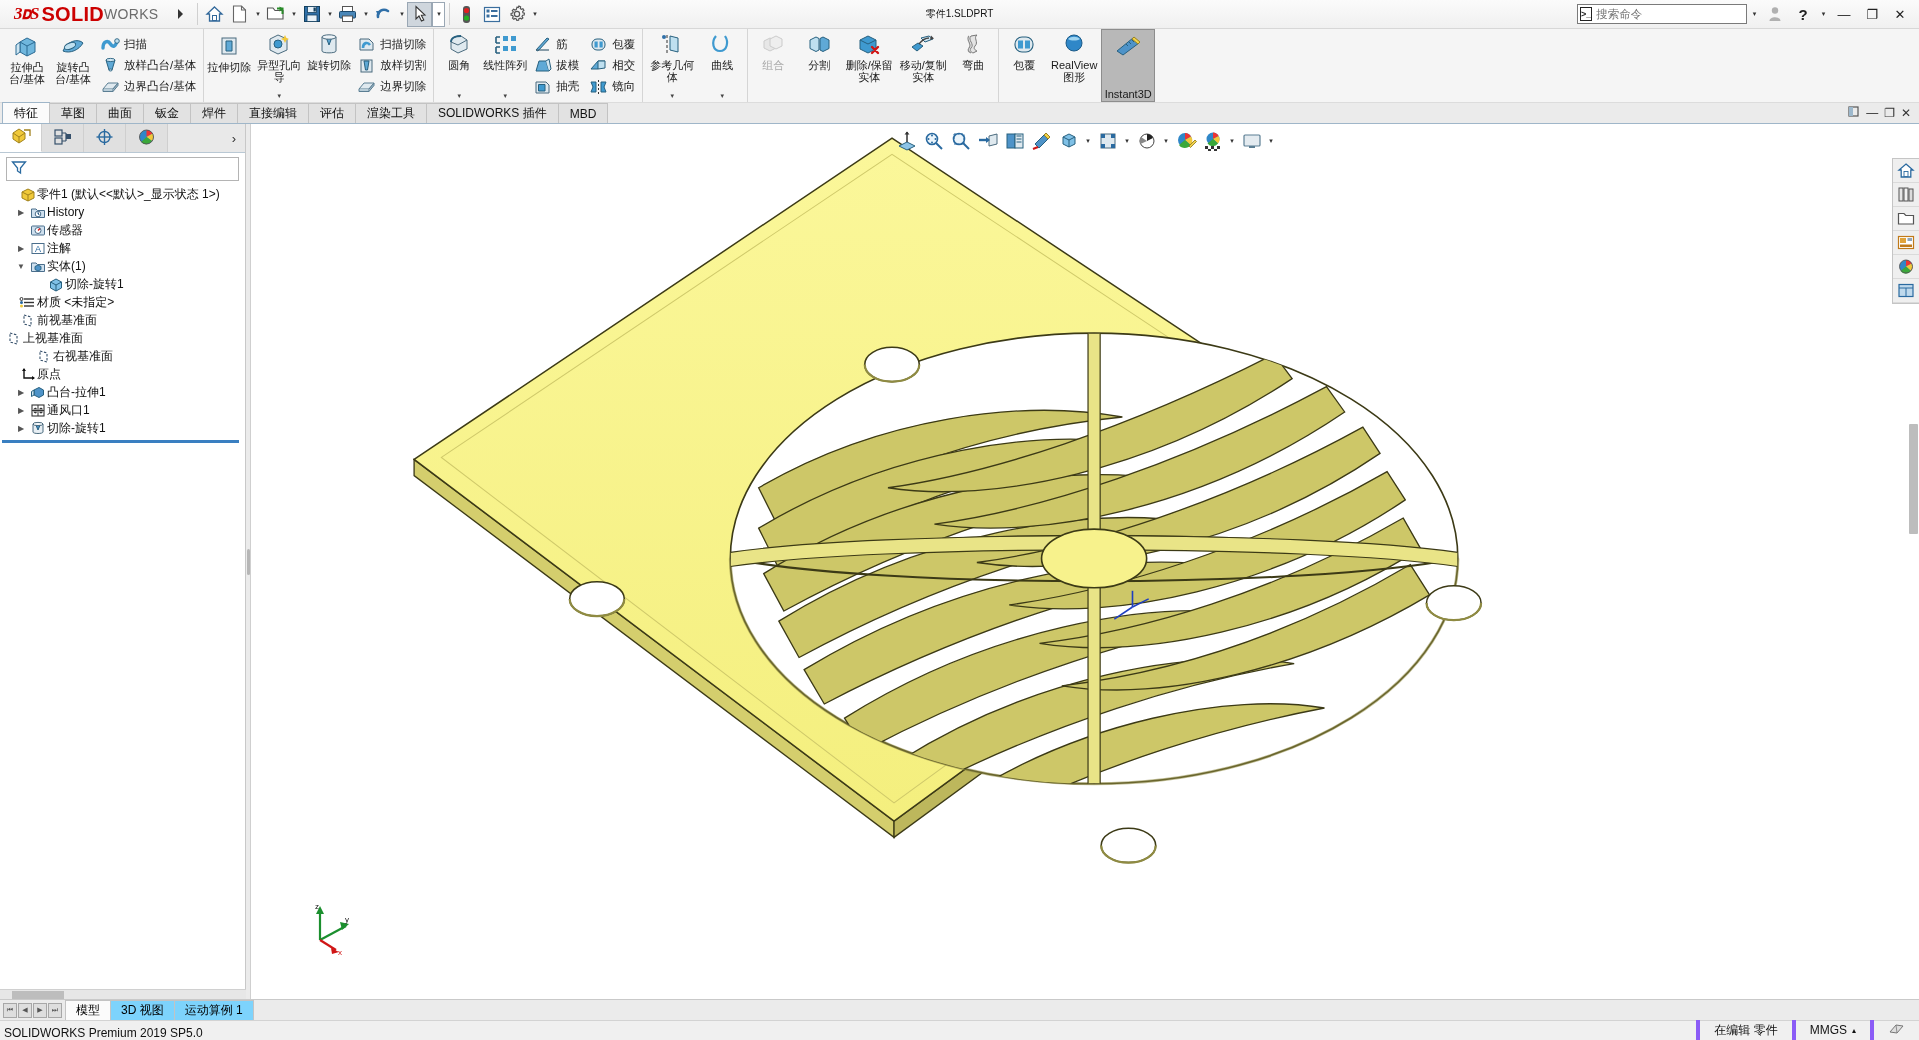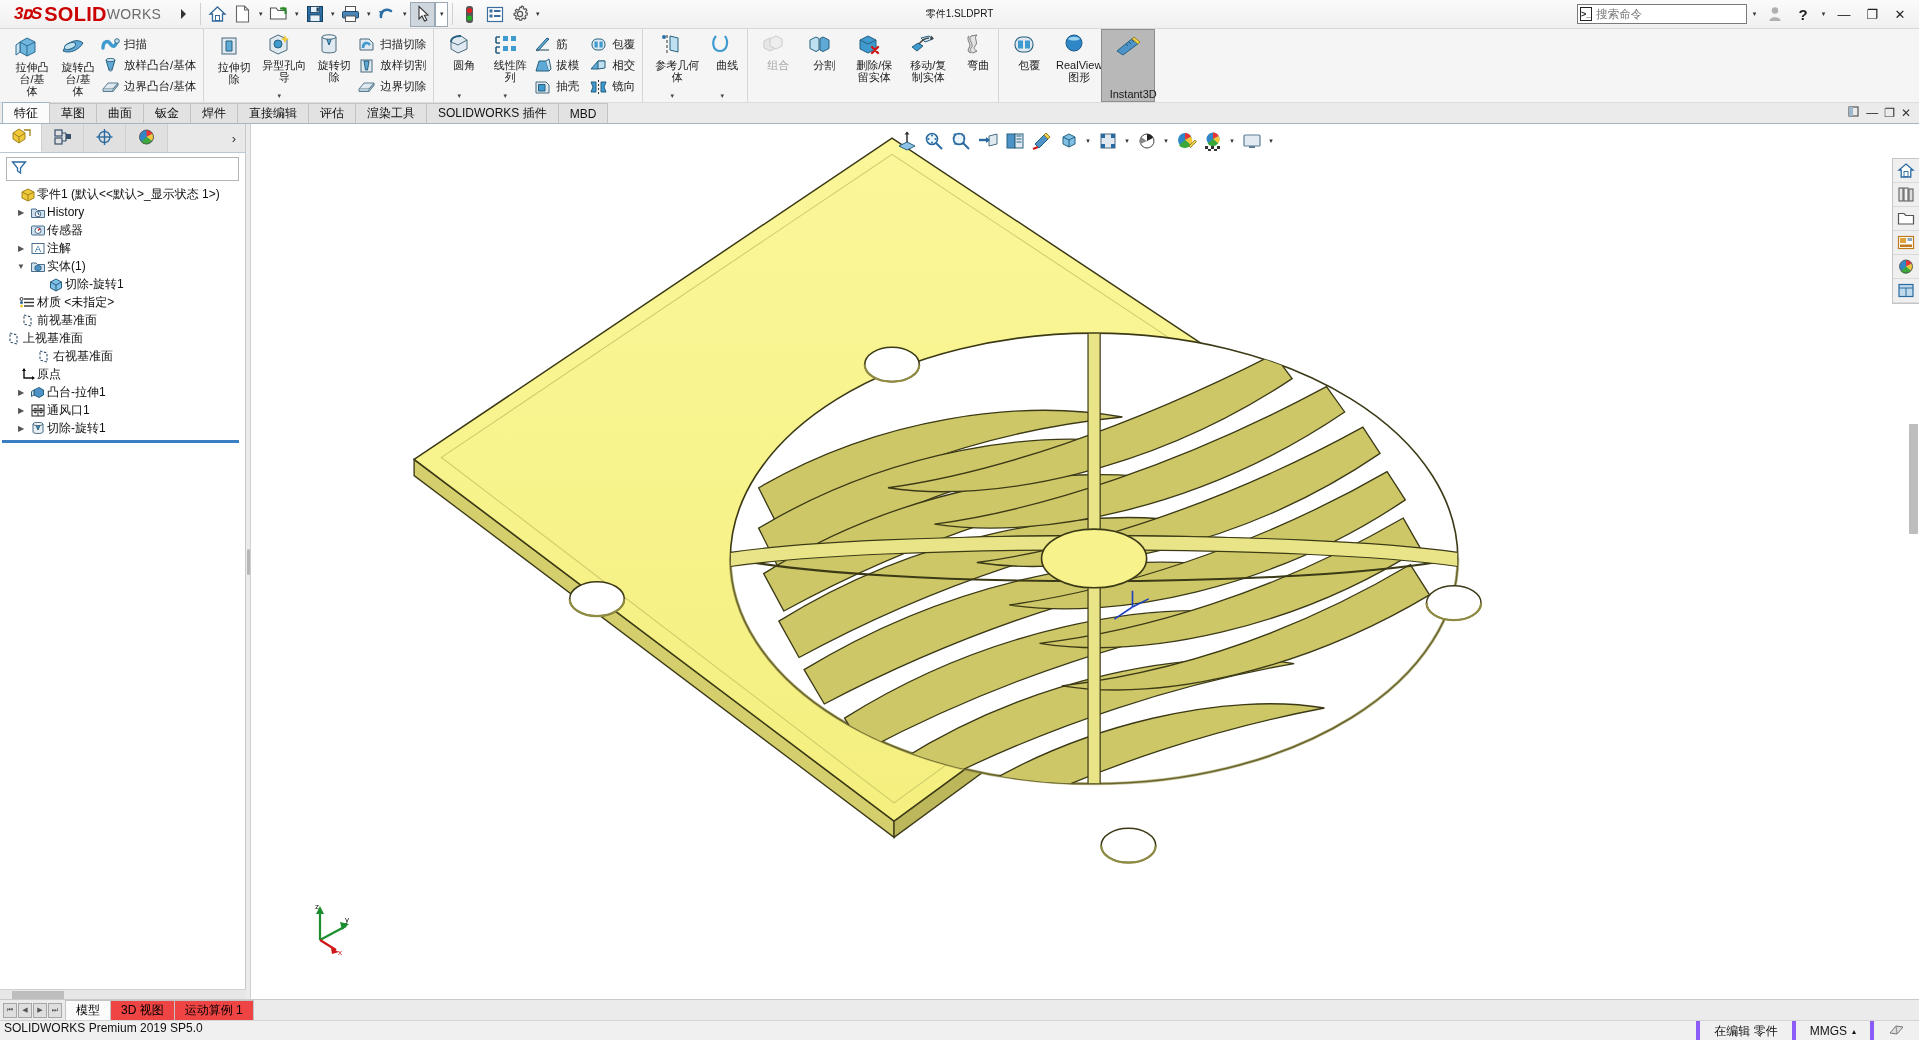--- a/index.html
+++ b/index.html
@@ -13,21 +13,21 @@
   }
   .app { width: 1919px; height: 1040px; display: flex; flex-direction: column; position: relative; }
 
   
   .titlebar {
     height: 29px; background: linear-gradient(#fbfbfb,#f0f0f0);
     border-bottom: 1px solid #d7d7d7;
     display: flex; align-items: center; position: relative; flex: none;
   }
   .sw-logo { display: flex; align-items: center; padding: 0 10px 0 14px; height: 100%; }
-  .sw-logo .ds { color: #c00; font-weight: bold; font-size: 17px; font-style: italic; letter-spacing: -1px; }
+  .sw-logo .ds { color: #c00; font-weight: bold; font-size: 17px; font-style: italic; letter-spacing: -1px; font-family: Liberation Serif, serif; }
   .sw-logo .solid { color: #c00; font-weight: bold; font-size: 20px; letter-spacing: .3px; margin-left: 3px;}
   .sw-logo .works { color: #6b6b6b; font-weight: normal; font-size: 14px; letter-spacing: .3px;}
   .tb-sep { width: 1px; height: 22px; background: #d0d0d0; margin: 0 4px; }
   .tb-btn {
     height: 25px; min-width: 25px; display: inline-flex; align-items: center; justify-content: center;
     padding: 0 2px; cursor: default; border: 1px solid transparent;
   }
   .tb-btn.active { background: #cfd6dd; border: 1px solid #9aa7b4; }
   .caret { font-size: 7px; color: #333; width: 11px; text-align: center; display:inline-block; }
   .doc-title {
@@ -51,21 +51,21 @@
     height: 74px; background: #f5f5f5; border-bottom: 1px solid #dcdcdc;
     display: flex; align-items: stretch; flex: none; padding-left: 2px;
   }
   .rgroup { display: flex; align-items: stretch; padding: 0 2px; }
   .rgroup + .rgroup { border-left: 1px solid #d5d5d5; }
   .rbig {
     width: 46px; display: flex; flex-direction: column; align-items: center;
     padding-top: 4px; cursor: default; text-align: center;
   }
   .rbig.wide { width: 54px; }
-  .rbig .lbl { font-size: 11px; line-height: 12px; color: #1a1a1a; margin-top: 2px; margin-left: 10px; }
+  .rbig .lbl { font-size: 11px; line-height: 12px; color: #1a1a1a; margin-top: 2px; }
   .rbig .dd { font-size: 7px; color: #444; margin-top: auto; padding-bottom: 2px; }
   .rbig.disabled .lbl { color: #a8a8a8; }
   .rcol { display: flex; flex-direction: column; justify-content: center; padding: 2px 2px; }
   .rsmall { display: flex; align-items: center; gap: 4px; height: 21px; padding: 0 3px; cursor: default; }
   .rsmall .lbl { font-size: 11.5px; color: #1a1a1a; white-space: nowrap; }
   .ricon { display: flex; align-items: center; justify-content: center; }
   .rbig.sel { background: #b8b8b8; border: 1px solid #8d8d8d; gap: 28px; }
 
   
   .tabstrip {
@@ -119,23 +119,23 @@
   }
   .rb-item { height: 24px; display: flex; align-items: center; justify-content: center; border-bottom: 1px solid #dadada; cursor: default; }
   .vscroll { position: absolute; right: 1px; top: 300px; width: 9px; height: 110px; background: #bdbdbd; border-radius: 1px; z-index: 5; }
 
   .triad { position: absolute; left: 55px; bottom: 40px; }
 
   
   .bottombar { height: 21px; background: #ebebeb; border-top: 1px solid #c9c9c9; display: flex; align-items: stretch; flex: none; }
   .navbtns { display: flex; align-items: center; padding: 0 3px; gap: 1px; }
   .navb { width: 14px; height: 15px; border: 1px solid #a7a7a7; background: #dedede; display: flex; align-items: center; justify-content: center; font-size: 7px; color: #555; }
-  .btab { height: 20px; padding: 0 10px; display: flex; align-items: center; font-size: 12px; border: 1px solid #c3c3c3; border-bottom: none; background: #ef4444; margin-right: -1px; cursor: default; }
+  .btab { height: 20px; padding: 0 10px; display: flex; align-items: center; font-size: 12px; border: 1px solid #c3c3c3; border-bottom: none; background: #7dd3fc; margin-right: -1px; cursor: default; }
   .btab.active { background: #fbfbfb; }
-  .statusbar { height: 20px; background: #f0f0f0; border-top: 1px solid #d3d3d3; display: flex; align-items: flex-start; flex: none; font-size: 12px; color: #111; }
+  .statusbar { height: 20px; background: #f0f0f0; border-top: 1px solid #d3d3d3; display: flex; align-items: flex-end; flex: none; font-size: 12px; color: #111; }
   .status-left { padding-left: 4px; }
   .status-right { margin-left: auto; display: flex; align-items: center; }
   .sb-cell { padding: 0 14px; border-left: 4px solid #8b5cf6; height: 20px; display: flex; align-items: center; gap: 5px; }
 
   .hscroll-track { position: absolute; left: 0; bottom: 0; height: 10px; width: 246px; background: #e7e7e7; border-top: 1px solid #d0d0d0;}
   .hscroll-thumb { width: 52px; height: 8px; background: #bdbdbd; margin: 1px 0 0 12px; }
 </style>
 </head>
 <body>
 

